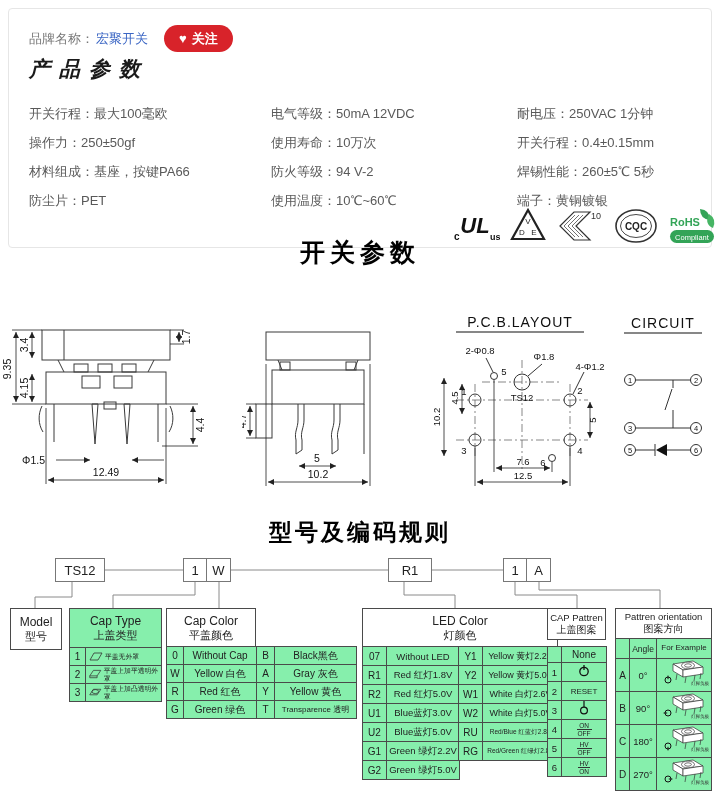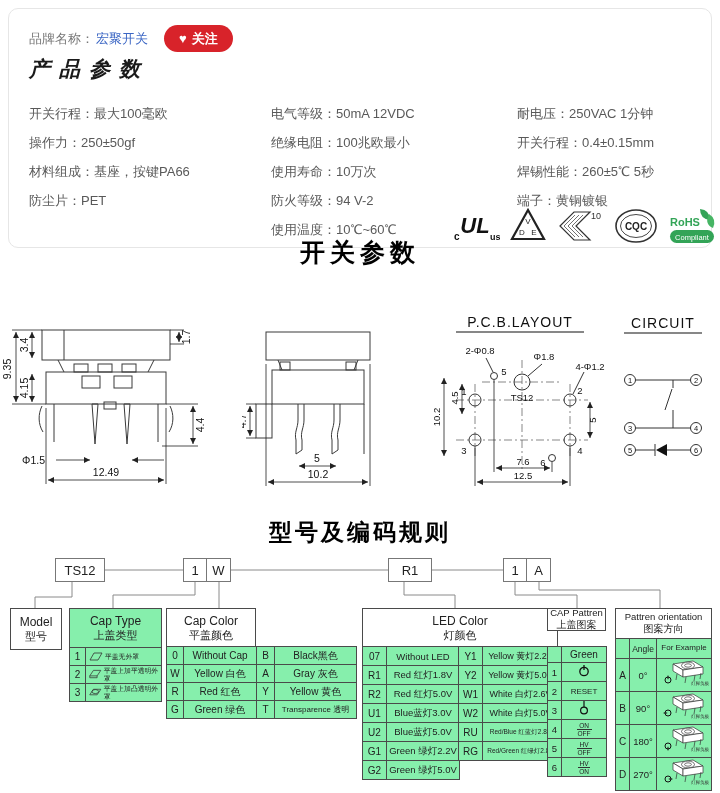--- a/index.html
+++ b/index.html
@@ -1,21 +1,21 @@
 <!DOCTYPE html>
 <html><head>
 <meta charset="utf-8">
 <style>
   html,body{margin:0;padding:0;background:#fff}
   #page{position:relative;width:720px;height:793px;background:#fff;overflow:hidden;
         font-family:"Liberation Sans",sans-serif;color:#222}
   .abs{position:absolute}
 
   
-  .card{position:absolute;left:8px;top:8px;width:702px;height:238px;border:1px solid #e6e6e6;border-radius:10px;background:#fff}
+  .card{position:absolute;left:8px;top:8px;width:702px;height:238px;border:1px solid #e6e6e6;border-radius:4px;background:#fff}
   .brandrow{position:absolute;left:20px;top:16px;display:flex;align-items:center;font-size:13px;color:#777}
   .brand-link{color:#3b66c4;margin-left:2px;text-decoration:none;cursor:pointer}
   .follow-btn{margin-left:16px;background:#d8232a;color:#fff;border:none;border-radius:14px;height:27px;
               padding:0 15px;font-size:13px;font-weight:bold;display:flex;align-items:center;gap:5px;cursor:pointer;
               font-family:"Liberation Sans",sans-serif}
   .ptitle{position:absolute;left:20px;top:46px;font-family:"Liberation Serif",serif;font-style:italic;
           font-weight:bold;font-size:21px;letter-spacing:9px;color:#1a1a1a}
   .pcol{position:absolute;top:90px;font-size:13px;color:#595959}
   .pcol div{height:29px;line-height:29px;white-space:nowrap}
   .certs{position:absolute;left:441px;top:198px;display:flex;align-items:center;gap:9px}
@@ -71,21 +71,20 @@
     <div class="ptitle">产品参数</div>
 
     <div class="pcol" style="left:20px">
       <div>开关行程：最大100毫欧</div>
       <div>操作力：250±50gf</div>
       <div>材料组成：基座，按键PA66</div>
       <div>防尘片：PET</div>
     </div>
     <div class="pcol" style="left:262px">
       <div>电气等级：50mA  12VDC</div>
-      <div>绝缘电阻：100兆欧最小</div>
       <div>使用寿命：10万次</div>
       <div>防火等级：94 V-2</div>
       <div>使用温度：10℃~60℃</div>
     </div>
     <div class="pcol" style="left:508px">
       <div>耐电压：250VAC  1分钟</div>
       <div>开关行程：0.4±0.15mm</div>
       <div>焊锡性能：260±5℃  5秒</div>
       <div>端子：黄铜镀银</div>
     </div>
@@ -492,29 +491,29 @@
           <td class="cell-code">RU</td>
           <td class="tinytxt">Red/Blue 红蓝灯2.8V</td>
         </tr>
     <tr style="height:19px">
           <td class="cell-code">RG</td>
           <td class="tinytxt">Red/Green 红绿灯2.8V</td>
         </tr>
   </tbody>
     </table>
 
-  <div class="hdrbox" style="left:547px;top:608px;width:59px;height:23px">
+  <div class="hdrbox" style="left:547px;top:608px;width:59px;height:32px">
     <span style="font-size:9.5px">CAP Pattren</span>
     <span style="font-size:10px">上盖图案</span>
   </div>
   <table class="dt" style="left:547px;top:646px">
     <tbody>
         <tr style="height:16px">
           <td style="width:13px"></td>
-          <td style="width:44px;font-size:10px">Green</td>
+          <td style="width:44px;font-size:10px">None</td>
         </tr>
     <tr style="height:19px">
           <td style="font-size:9.5px">1</td>
       <td><svg width="12" height="13" viewBox="0 0 12 13">
               <circle cx="6" cy="7.5" r="4.2" fill="none" stroke="#111" stroke-width="1.3"></circle>
               <line x1="6" y1="1" x2="6" y2="6" stroke="#111" stroke-width="1.3"></line>
             </svg></td>
         </tr>
     <tr style="height:19px">
           <td style="font-size:9.5px">2</td>

